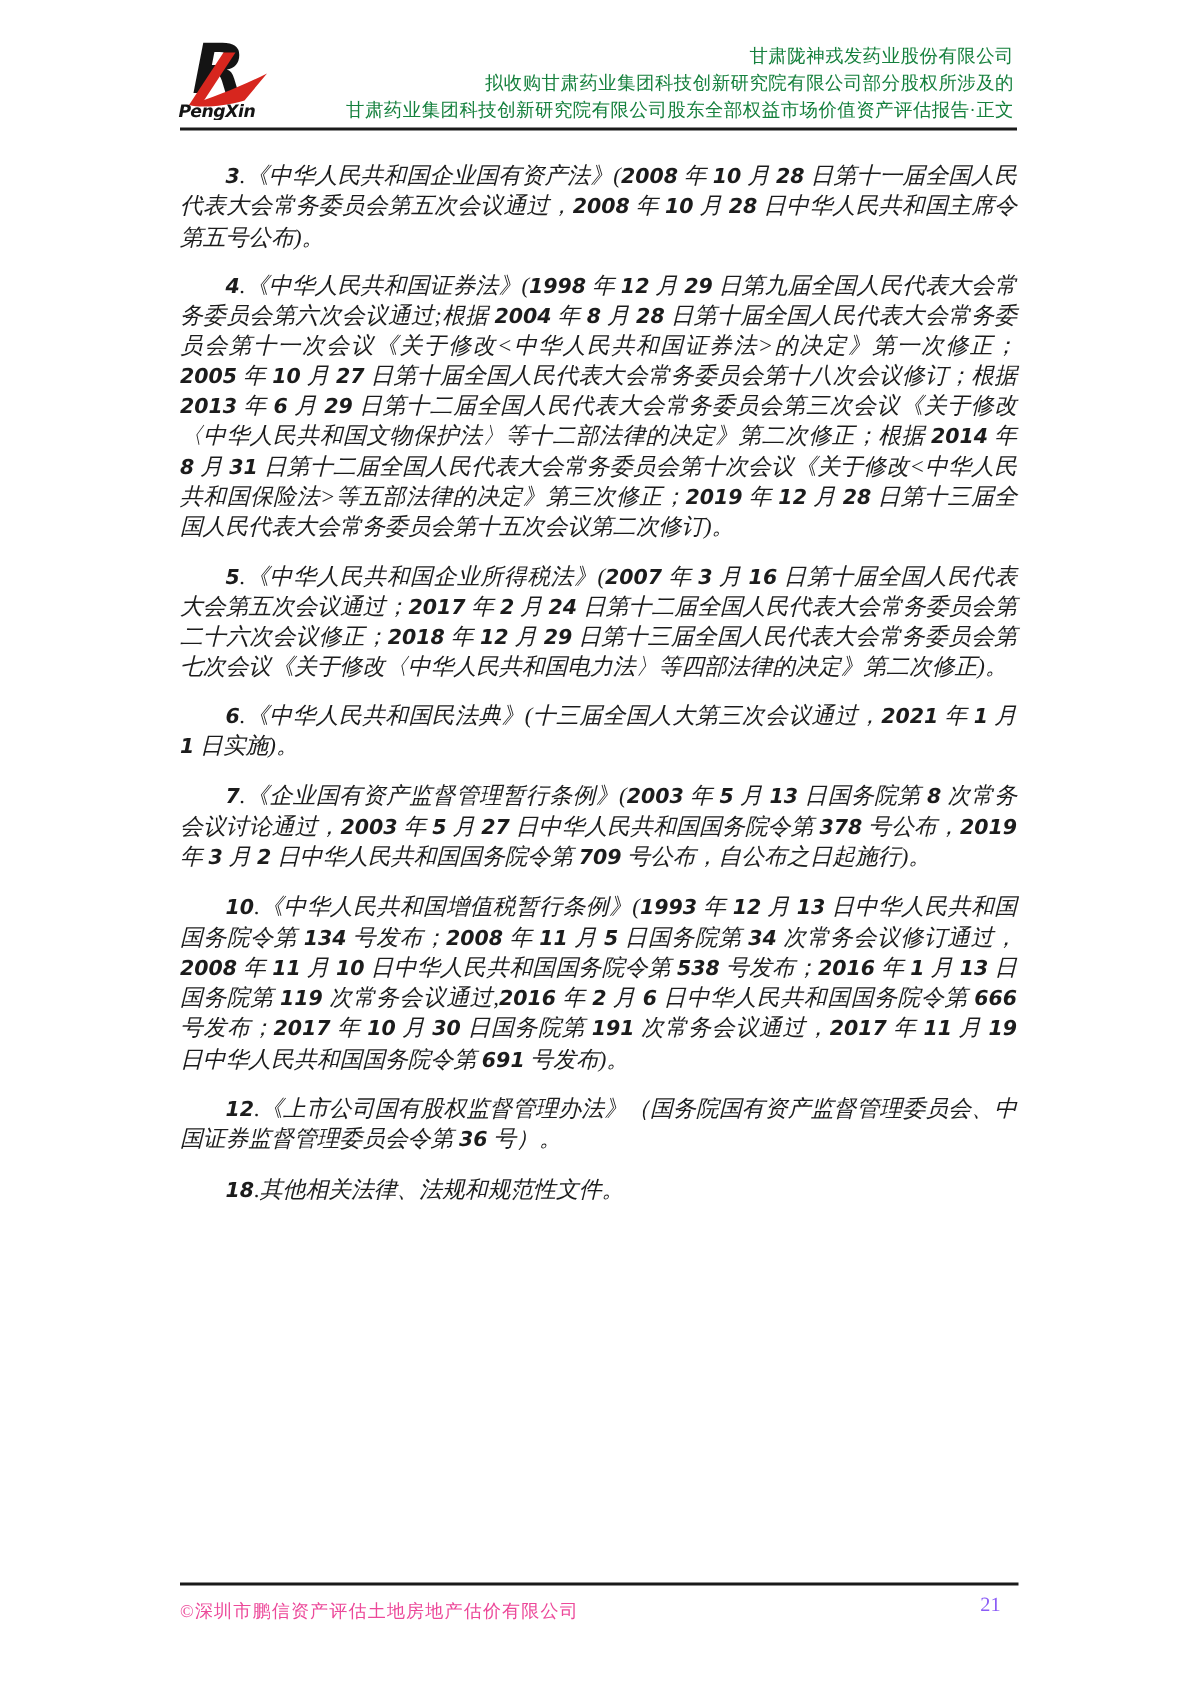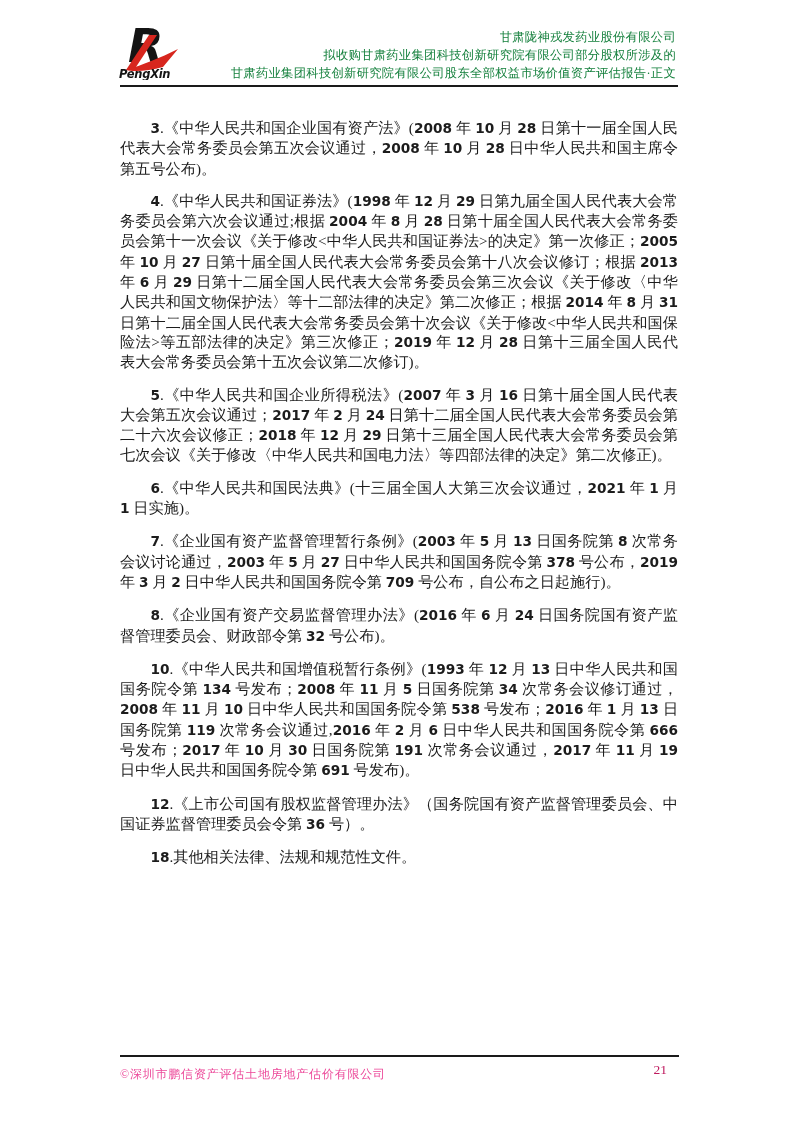--- a/index.html
+++ b/index.html
@@ -39,23 +39,24 @@
     right: 115px;
     top: 85px;
     height: 2px;
     background: #1a1a1a;
   }
 
   
   .doc-body {
     position: absolute;
     left: 120px;
-    top: 118px;
+    top: 108px;
     width: 558px;
     text-align: justify;
+    font-style: italic;
   }
   .para {
     margin: 0 0 13px 0;
     font-size: 15.2px;
     line-height: 19.3px;
     text-indent: 2em;
     color: #1c1c1c;
   }
   .para:last-child { margin-bottom: 0; }
   .num {
@@ -80,21 +81,21 @@
     font-size: 12px;
     letter-spacing: 0.8px;
     color: #ec4899;
     white-space: nowrap;
   }
   .page-number {
     position: absolute;
     right: 126px;
     top: 1062px;
     font-size: 13.5px;
-    color: #be185d;
+    color: #8b5cf6;
   }
 </style>
 </head>
 <body>
 
 <div class="page">
 
   <div class="logo">
     <svg width="70" height="58" viewBox="0 0 70 58">
       <text x="12" y="40" font-size="46" font-weight="bold" font-style="italic" font-family="'DejaVu Sans','Liberation Sans',sans-serif" fill="#141414">R</text>
@@ -111,21 +112,20 @@
   </div>
 
   <div class="header-rule"></div>
 
   <div class="doc-body">
       <p class="para"><span class="num">3</span>.《中华人民共和国企业国有资产法》(<span class="num">2008</span> 年 <span class="num">10</span> 月 <span class="num">28</span> 日第十一届全国人民代表大会常务委员会第五次会议通过，<span class="num">2008</span> 年 <span class="num">10</span> 月 <span class="num">28</span> 日中华人民共和国主席令第五号公布)。</p>
       <p class="para"><span class="num">4</span>.《中华人民共和国证券法》(<span class="num">1998</span> 年 <span class="num">12</span> 月 <span class="num">29</span> 日第九届全国人民代表大会常务委员会第六次会议通过;根据 <span class="num">2004</span> 年 <span class="num">8</span> 月 <span class="num">28</span> 日第十届全国人民代表大会常务委员会第十一次会议《关于修改&lt;中华人民共和国证券法&gt;的决定》第一次修正；<span class="num">2005</span> 年 <span class="num">10</span> 月 <span class="num">27</span> 日第十届全国人民代表大会常务委员会第十八次会议修订；根据 <span class="num">2013</span> 年 <span class="num">6</span> 月 <span class="num">29</span> 日第十二届全国人民代表大会常务委员会第三次会议《关于修改〈中华人民共和国文物保护法〉等十二部法律的决定》第二次修正；根据 <span class="num">2014</span> 年 <span class="num">8</span> 月 <span class="num">31</span> 日第十二届全国人民代表大会常务委员会第十次会议《关于修改&lt;中华人民共和国保险法&gt;等五部法律的决定》第三次修正；<span class="num">2019</span> 年 <span class="num">12</span> 月 <span class="num">28</span> 日第十三届全国人民代表大会常务委员会第十五次会议第二次修订)。</p>
       <p class="para"><span class="num">5</span>.《中华人民共和国企业所得税法》(<span class="num">2007</span> 年 <span class="num">3</span> 月 <span class="num">16</span> 日第十届全国人民代表大会第五次会议通过；<span class="num">2017</span> 年 <span class="num">2</span> 月 <span class="num">24</span> 日第十二届全国人民代表大会常务委员会第二十六次会议修正；<span class="num">2018</span> 年 <span class="num">12</span> 月 <span class="num">29</span> 日第十三届全国人民代表大会常务委员会第七次会议《关于修改〈中华人民共和国电力法〉等四部法律的决定》第二次修正)。</p>
       <p class="para"><span class="num">6</span>.《中华人民共和国民法典》(十三届全国人大第三次会议通过，<span class="num">2021</span> 年 <span class="num">1</span> 月 <span class="num">1</span> 日实施)。</p>
       <p class="para"><span class="num">7</span>.《企业国有资产监督管理暂行条例》(<span class="num">2003</span> 年 <span class="num">5</span> 月 <span class="num">13</span> 日国务院第 <span class="num">8</span> 次常务会议讨论通过，<span class="num">2003</span> 年 <span class="num">5</span> 月 <span class="num">27</span> 日中华人民共和国国务院令第 <span class="num">378</span> 号公布，<span class="num">2019</span> 年 <span class="num">3</span> 月 <span class="num">2</span> 日中华人民共和国国务院令第 <span class="num">709</span> 号公布，自公布之日起施行)。</p>
-      <p class="para"><span class="num">8</span>.《企业国有资产交易监督管理办法》(<span class="num">2016</span> 年 <span class="num">6</span> 月 <span class="num">24</span> 日国务院国有资产监督管理委员会、财政部令第 <span class="num">32</span> 号公布)。</p>
       <p class="para"><span class="num">10</span>.《中华人民共和国增值税暂行条例》(<span class="num">1993</span> 年 <span class="num">12</span> 月 <span class="num">13</span> 日中华人民共和国国务院令第 <span class="num">134</span> 号发布；<span class="num">2008</span> 年 <span class="num">11</span> 月 <span class="num">5</span> 日国务院第 <span class="num">34</span> 次常务会议修订通过，<span class="num">2008</span> 年 <span class="num">11</span> 月 <span class="num">10</span> 日中华人民共和国国务院令第 <span class="num">538</span> 号发布；<span class="num">2016</span> 年 <span class="num">1</span> 月 <span class="num">13</span> 日国务院第 <span class="num">119</span> 次常务会议通过,<span class="num">2016</span> 年 <span class="num">2</span> 月 <span class="num">6</span> 日中华人民共和国国务院令第 <span class="num">666</span> 号发布；<span class="num">2017</span> 年 <span class="num">10</span> 月 <span class="num">30</span> 日国务院第 <span class="num">191</span> 次常务会议通过，<span class="num">2017</span> 年 <span class="num">11</span> 月 <span class="num">19</span> 日中华人民共和国国务院令第 <span class="num">691</span> 号发布)。</p>
       <p class="para"><span class="num">12</span>.《上市公司国有股权监督管理办法》（国务院国有资产监督管理委员会、中国证券监督管理委员会令第 <span class="num">36</span> 号）。</p>
       <p class="para"><span class="num">18</span>.其他相关法律、法规和规范性文件。</p>
     </div>
 
   <div class="footer-rule"></div>
   <div class="copyright">©深圳市鹏信资产评估土地房地产估价有限公司</div>
   <div class="page-number">21</div>
 
 </div>

